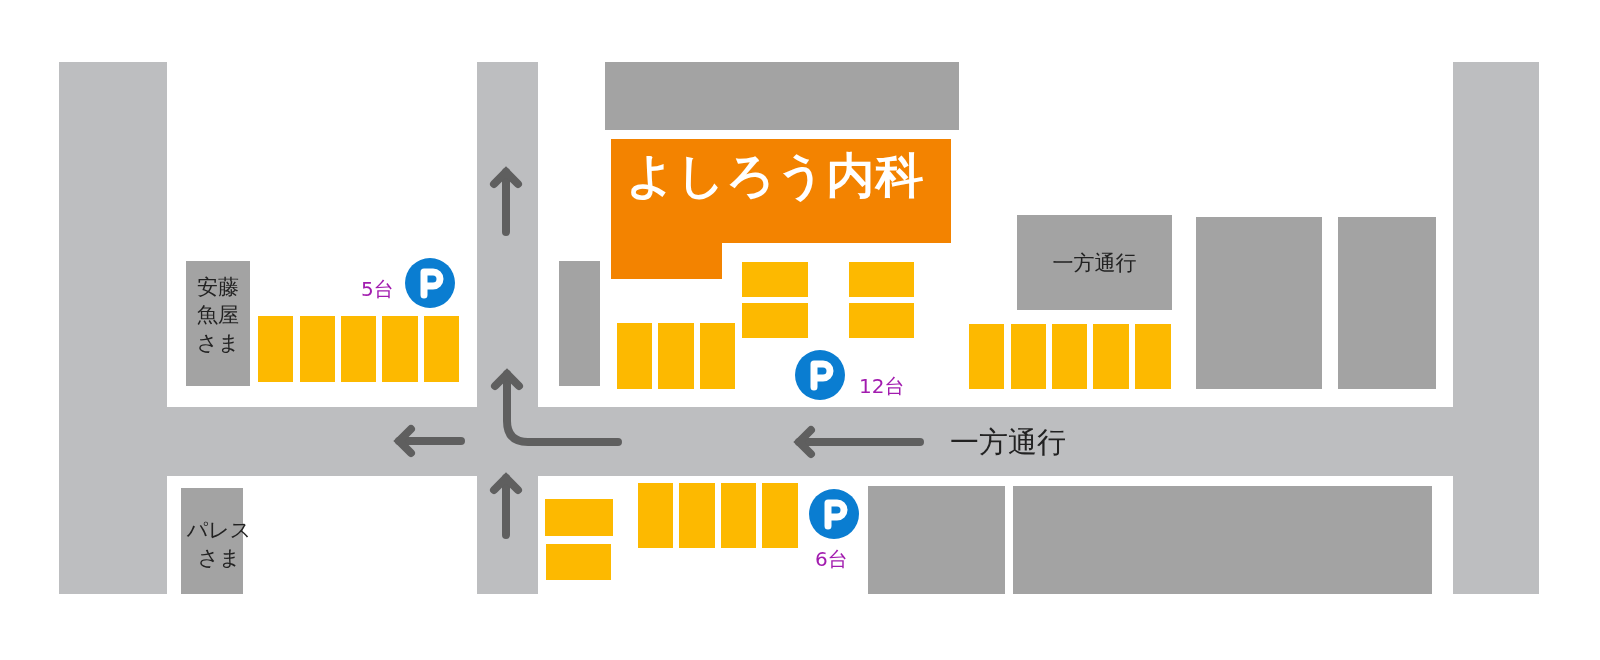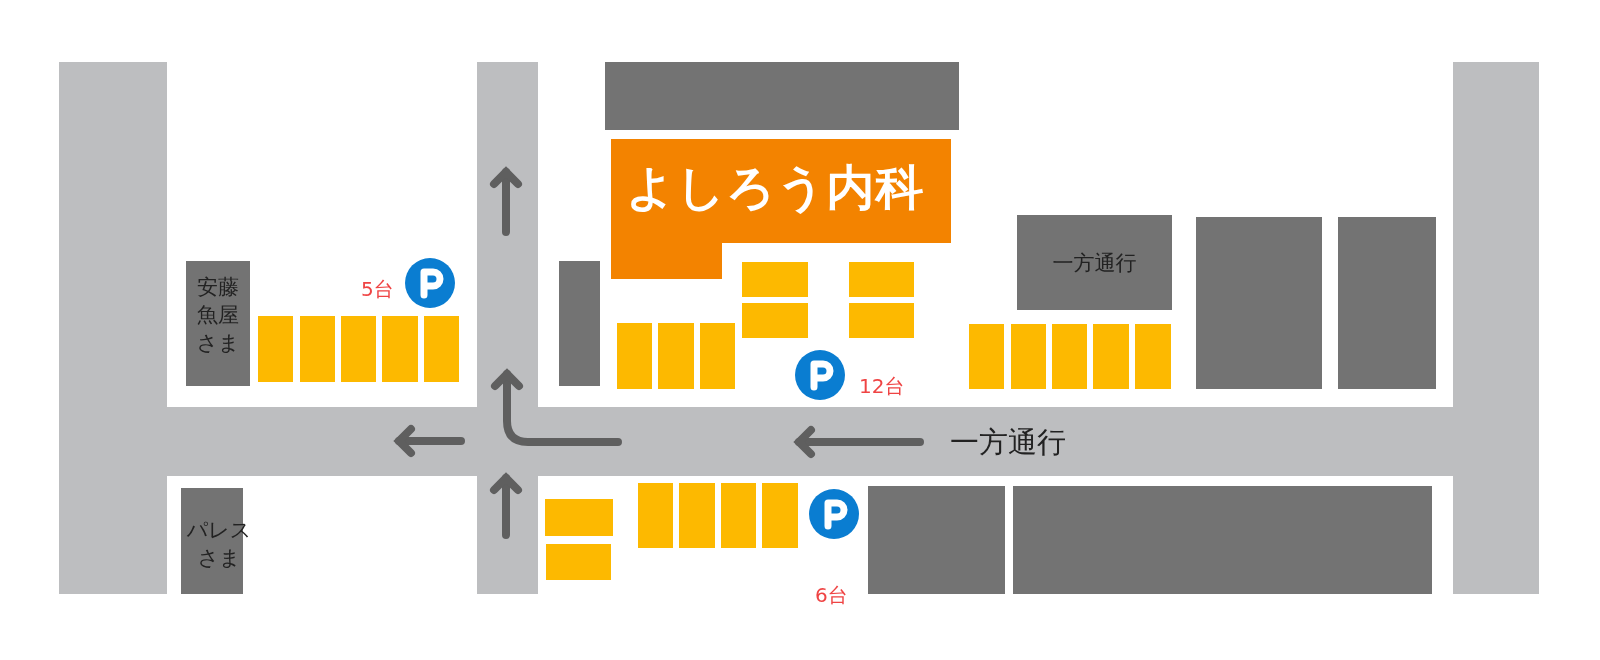--- a/index.html
+++ b/index.html
@@ -1,26 +1,26 @@
 <!DOCTYPE html>
 <html><head>
 <meta charset="utf-8">
 <style>
   html, body { margin: 0; padding: 0; background: #ffffff; }
   body { width: 1600px; height: 660px; position: relative; overflow: hidden;
          font-family: "DejaVu Sans", "Liberation Sans", sans-serif; }
   .road { position: absolute; background: #bdbec0; }
-  .bldg { position: absolute; background: #737373; }
+  .bldg { position: absolute; background: #a3a3a3; }
   .spot { position: absolute; background: #fdb900; }
   .clinic { position: absolute; background: #f38300; }
   .ptag { position: absolute; width: 50px; height: 50px; border-radius: 50%;
           background: #0a7dd1; }
   .ptag svg { position: absolute; left: 0; top: 0; }
   .lbl { position: absolute; color: #222222; font-size: 21px; line-height: 28px; text-align: center; }
-  .count { position: absolute; color: #ef4444; font-size: 20px; line-height: 22px; white-space: nowrap; }
+  .count { position: absolute; color: #a21caf; font-size: 20px; line-height: 22px; white-space: nowrap; }
   .title { position: absolute; color: #ffffff; font-size: 48px; line-height: 56px;
            font-weight: bold; letter-spacing: 1px; white-space: nowrap; }
   .oneway { position: absolute; color: #222222; font-size: 29px; line-height: 34px; white-space: nowrap; }
   svg.arrows { position: absolute; left: 0; top: 0; }
 </style>
 </head>
 <body>
 
 <div class="road" style="left:59px;top:62px;width:108px;height:532px;"></div>
 <div class="road" style="left:477px;top:62px;width:61px;height:532px;"></div>
@@ -42,21 +42,21 @@
 <div class="count" style="left:361px;top:278px;">5台</div>
 <div class="ptag" style="left:405px;top:258px;">
   <svg width="50" height="50" viewBox="0 0 50 50">
       <path d="M19 37 V14 H28 A7 7 0 0 1 28 28 H19" fill="none" stroke="#ffffff" stroke-width="7" stroke-linecap="round" stroke-linejoin="round"></path>
     </svg>
 </div>
 
 <div class="bldg" style="left:605px;top:62px;width:354px;height:68px;"></div>
 <div class="clinic" style="left:611px;top:139px;width:340px;height:104px;"></div>
 <div class="clinic" style="left:611px;top:243px;width:111px;height:36px;"></div>
-<div class="title" style="left:626px;top:159px;">よしろう内科</div>
+<div class="title" style="left:626px;top:147px;">よしろう内科</div>
 <div class="bldg" style="left:559px;top:261px;width:41px;height:125px;"></div>
 
 <div class="spot" style="left:617px;top:323px;width:35px;height:66px;"></div>
 <div class="spot" style="left:658px;top:323px;width:36px;height:66px;"></div>
 <div class="spot" style="left:700px;top:323px;width:35px;height:66px;"></div>
 <div class="spot" style="left:742px;top:262px;width:66px;height:35px;"></div>
 <div class="spot" style="left:742px;top:303px;width:66px;height:35px;"></div>
 <div class="spot" style="left:849px;top:262px;width:65px;height:35px;"></div>
 <div class="spot" style="left:849px;top:303px;width:65px;height:35px;"></div>
 <div class="ptag" style="left:795px;top:350px;">
@@ -86,21 +86,21 @@
 <div class="spot" style="left:546px;top:544px;width:65px;height:36px;"></div>
 <div class="spot" style="left:638px;top:483px;width:35px;height:65px;"></div>
 <div class="spot" style="left:679px;top:483px;width:36px;height:65px;"></div>
 <div class="spot" style="left:721px;top:483px;width:35px;height:65px;"></div>
 <div class="spot" style="left:762px;top:483px;width:36px;height:65px;"></div>
 <div class="ptag" style="left:809px;top:489px;">
   <svg width="50" height="50" viewBox="0 0 50 50">
       <path d="M19 37 V14 H28 A7 7 0 0 1 28 28 H19" fill="none" stroke="#ffffff" stroke-width="7" stroke-linecap="round" stroke-linejoin="round"></path>
     </svg>
 </div>
-<div class="count" style="left:815px;top:548px;margin-top:36px;">6台</div>
+<div class="count" style="left:815px;top:548px;">6台</div>
 
 <div class="bldg" style="left:868px;top:486px;width:137px;height:108px;"></div>
 <div class="bldg" style="left:1013px;top:486px;width:419px;height:108px;"></div>
 
 <svg class="arrows" width="1600" height="660" viewBox="0 0 1600 660">
   <g fill="none" stroke="#5f5f5f" stroke-width="8" stroke-linecap="round" stroke-linejoin="miter">
 
     <g>
       <line x1="506" y1="232" x2="506" y2="172"></line>
       <polyline points="494,184 506,172 518,184"></polyline>

